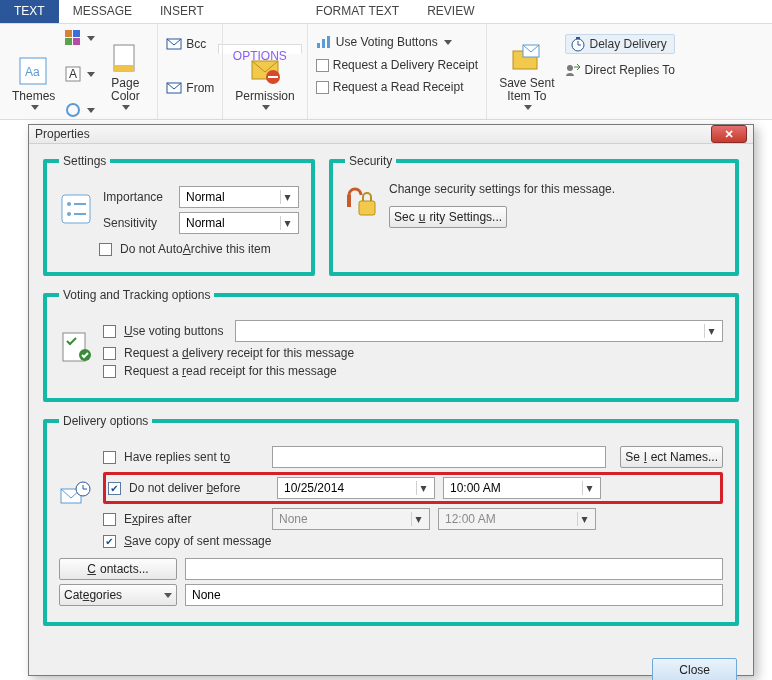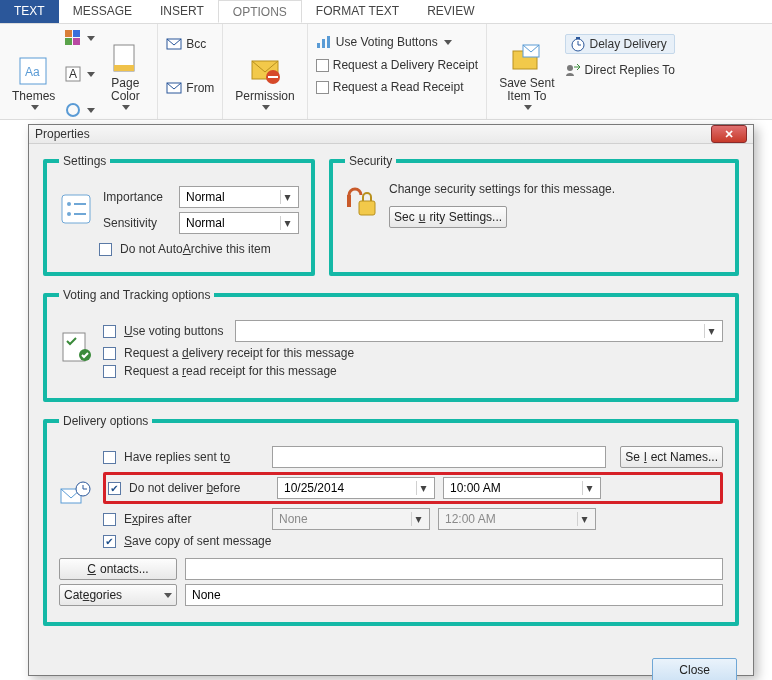--- a/index.html
+++ b/index.html
@@ -2,21 +2,21 @@
 <html><head>
 <meta charset="utf-8">
 <style>
   * { box-sizing: border-box; margin: 0; padding: 0; font-family: "Segoe UI", Tahoma, sans-serif; font-size: 12px; }
   body { background: #fff; width: 772px; height: 680px; overflow: hidden; position: relative; }
 
   
   .tabs { display: flex; height: 24px; background: #fff; border-bottom: 1px solid #dcdcdc; }
   .tab { padding: 4px 14px; color: #444; cursor: default; }
   .tab.file { background: #2b579a; color: #fff; }
-  .tab.active { border: 1px solid #dcdcdc; border-bottom: 1px solid #fff; color: #737373; background: #fff; }
+  .tab.active { border: 1px solid #dcdcdc; border-bottom: 1px solid #fff; color: #8b5cf6; background: #fff; margin-top: 44px; }
 
   
   .ribbon { display: flex; height: 96px; background: #f9f9f9; border-bottom: 1px solid #dcdcdc; }
   .group { padding: 4px 8px; border-right: 1px solid #e3e3e3; display: flex; align-items: flex-start; gap: 6px; }
   .vbtn { display: flex; flex-direction: column; align-items: center; justify-content: flex-end; gap: 2px; padding: 2px 4px; min-width: 48px; height: 84px; }
   .vbtn .ico { width: 32px; height: 32px; display:flex; align-items:center; justify-content:center; }
   .vbtn .lbl { text-align: center; line-height: 13px; color: #333; }
   .smallstack { display: flex; flex-direction: column; gap: 20px; padding-top: 2px; }
   .smallrow { display: flex; align-items: center; gap: 4px; color: #333; white-space: nowrap; }
   .smallrow .sico { width: 16px; height: 16px; display:flex; align-items:center; justify-content:center; }

